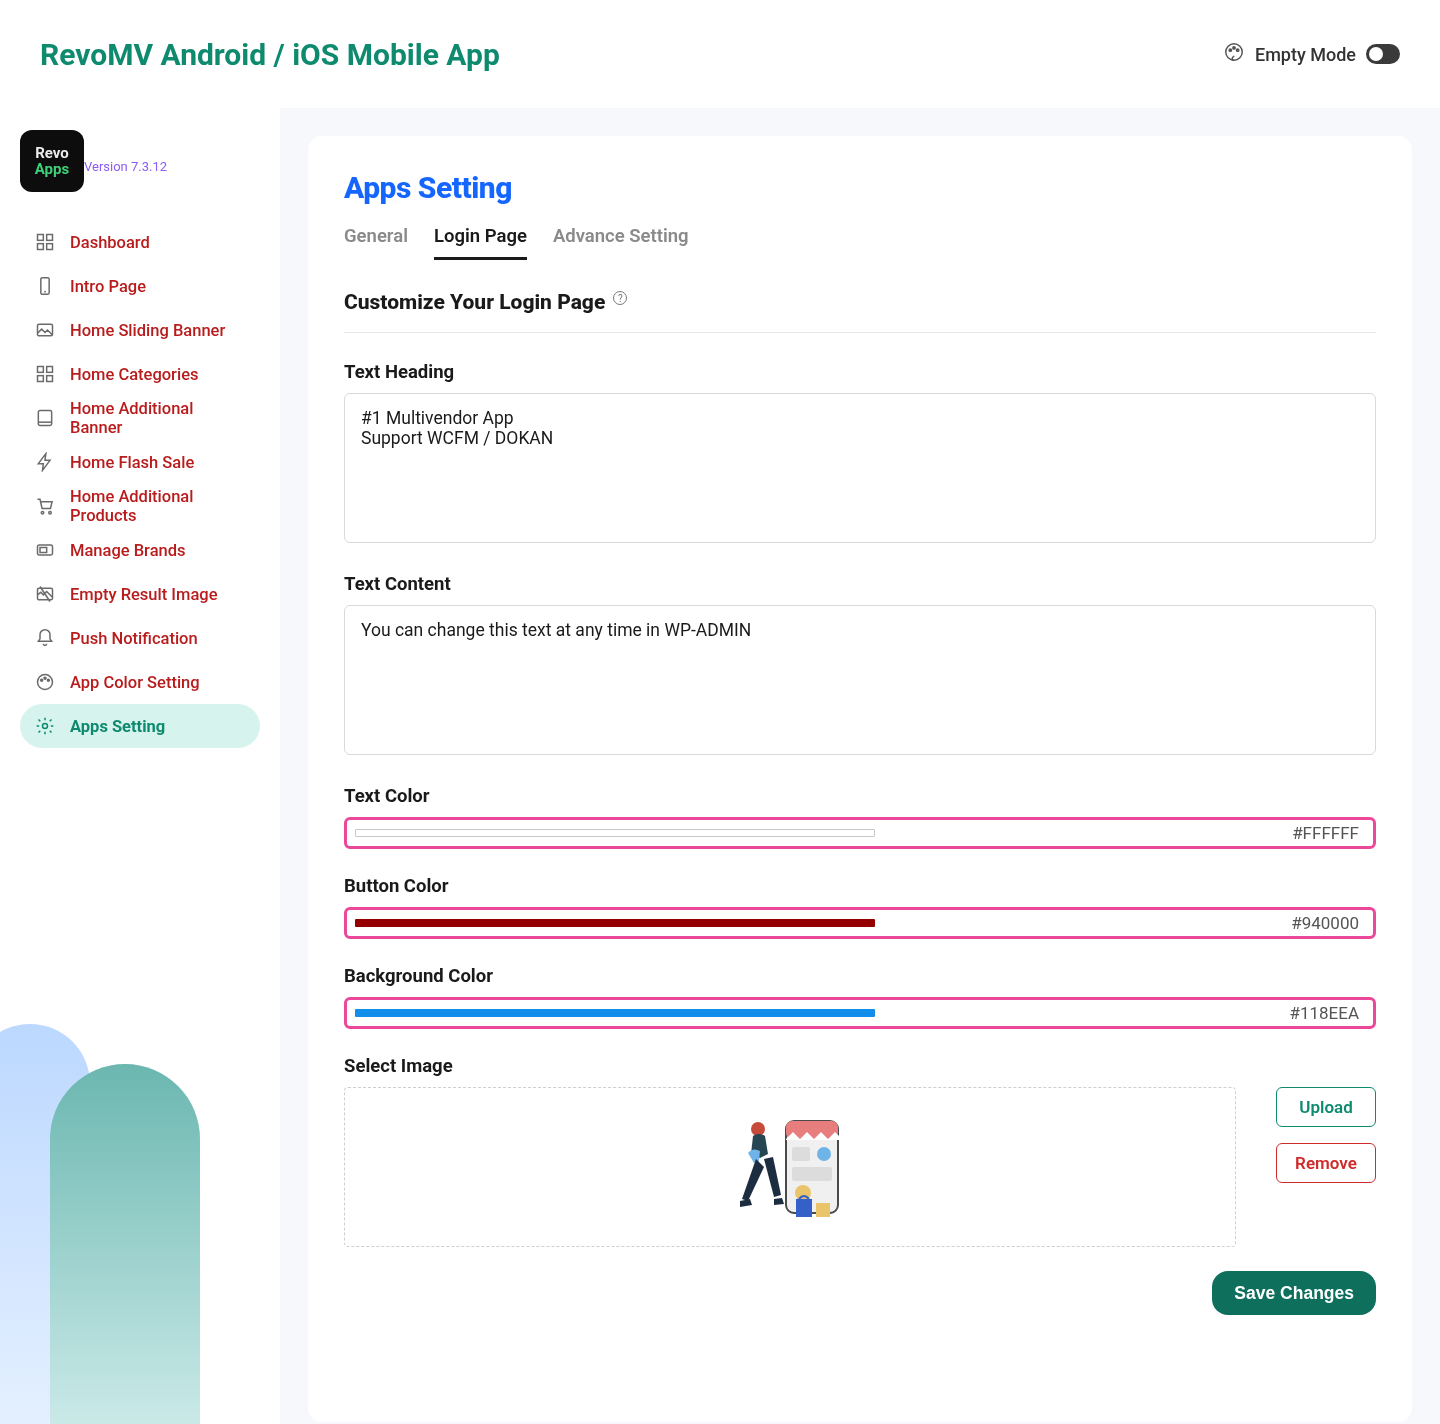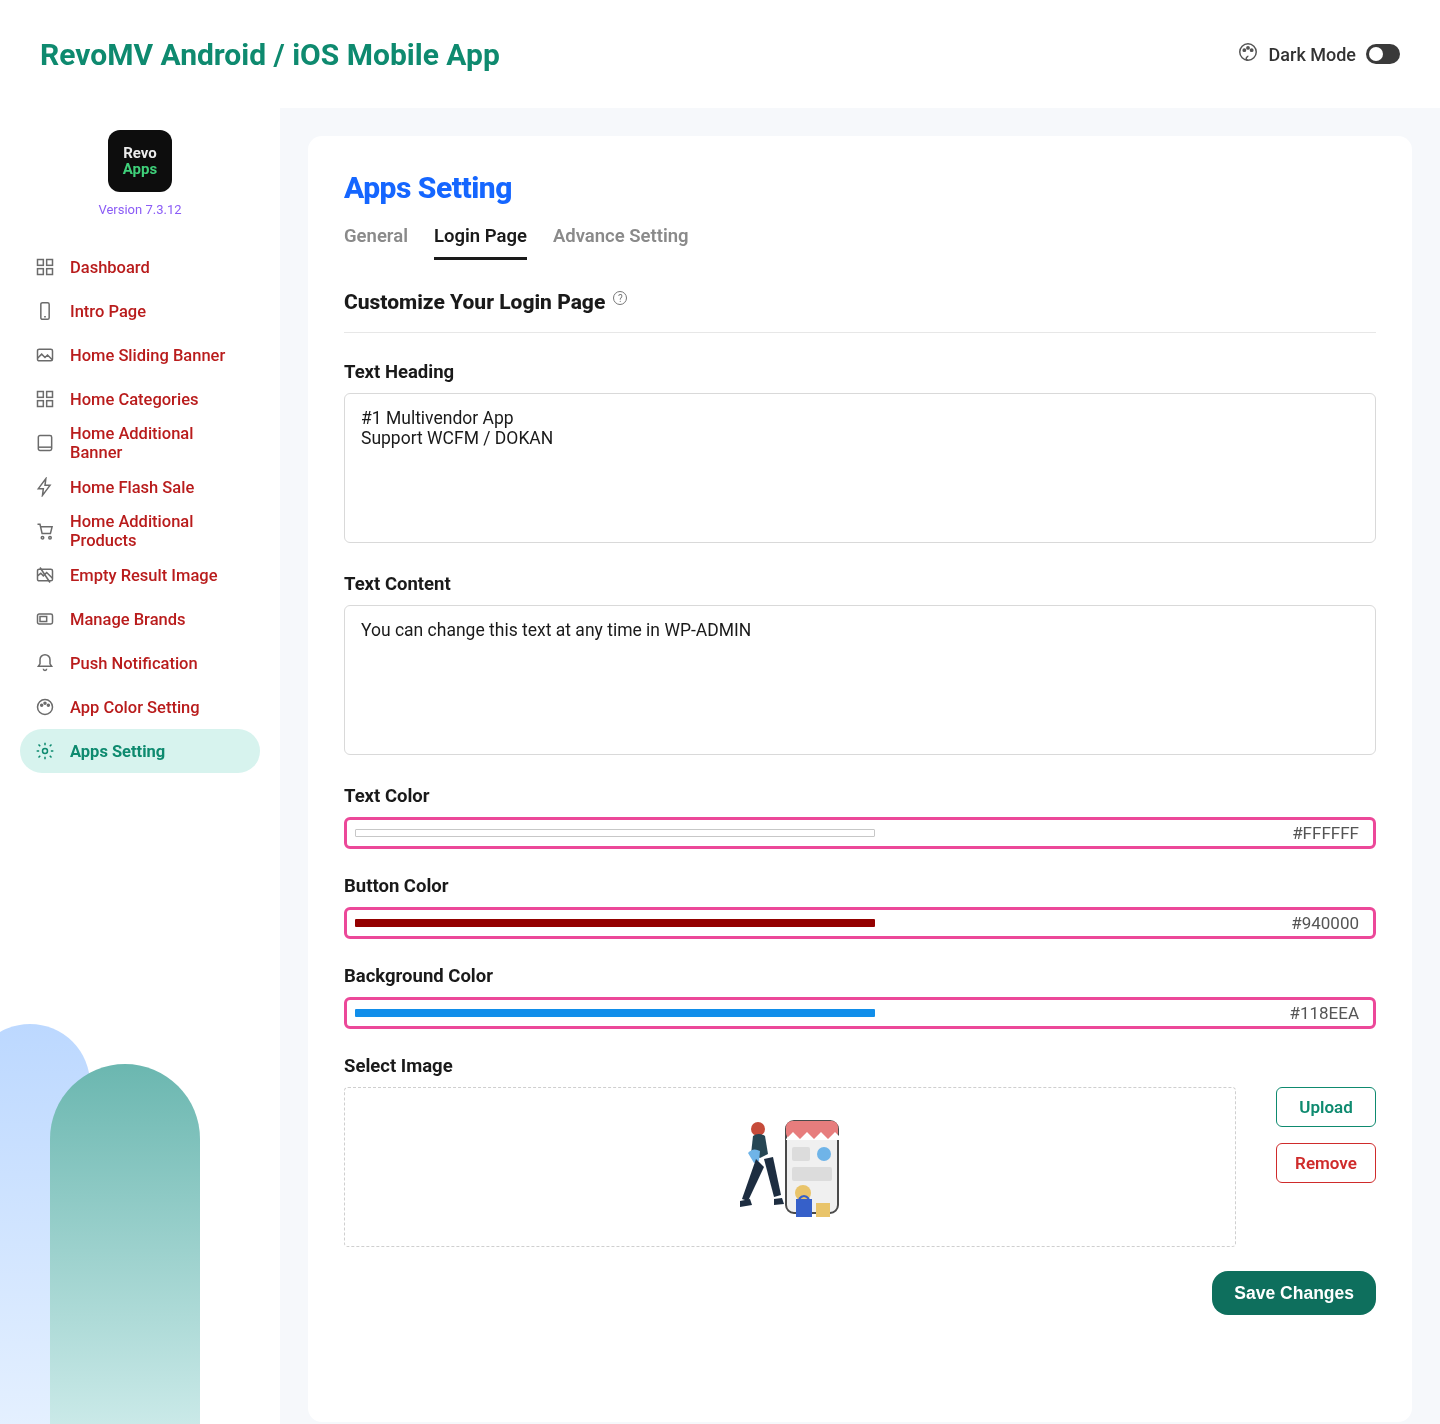--- a/index.html
+++ b/index.html
@@ -55,21 +55,21 @@
   }
   .sidebar {
     width: 280px;
     background: #ffffff;
     padding: 22px 20px 0 20px;
     position: relative;
     overflow: hidden;
   }
   .logo-wrap {
     display: flex;
-    flex-direction: column;
+    flex-direction: row;
     align-items: center;
     margin-bottom: 28px;
   }
   .logo {
     width: 64px; height: 62px;
     background: #0d0d0d;
     border-radius: 12px;
     display: flex;
     flex-direction: column;
     align-items: center;
@@ -291,21 +291,21 @@
   <div class="darkmode-wrap">
     <span class="mi">
       <svg viewBox="0 0 24 24" fill="none" stroke="#555" stroke-width="1.6">
           <circle cx="12" cy="12" r="9"></circle>
           <circle cx="8" cy="10" r="1.3" fill="#555"></circle>
           <circle cx="12" cy="7.5" r="1.3" fill="#555"></circle>
           <circle cx="16" cy="10" r="1.3" fill="#555"></circle>
           <path d="M12 21c-1 0-2-1-2-2s2-2 2-3"></path>
         </svg>
     </span>
-    <span>Dark Mode</span>
+    <span>Empty Mode</span>
     <div class="toggle"></div>
   </div>
 </div>
 
 <div class="layout">
 
   <aside class="sidebar">
     <div class="logo-wrap">
       <div class="logo">
         <span class="l1">Revo</span>
@@ -378,35 +378,35 @@
               <circle cx="9" cy="20" r="1.5"></circle>
               <circle cx="18" cy="20" r="1.5"></circle>
               <path d="M3 4h3l2.5 11h10l2-8H7"></path>
             </svg>
           </span>
         <span>Home Additional Products</span>
       </li>
       <li>
         <span class="mi">
             <svg width="20" height="20" viewBox="0 0 24 24" fill="none" stroke="currentColor" stroke-width="1.8">
+              <rect x="3" y="6" width="18" height="12" rx="2"></rect>
+              <rect x="6" y="9" width="8" height="6"></rect>
+            </svg>
+          </span>
+        <span>Manage Brands</span>
+      </li>
+      <li>
+        <span class="mi">
+            <svg width="20" height="20" viewBox="0 0 24 24" fill="none" stroke="currentColor" stroke-width="1.8">
               <rect x="3" y="5" width="18" height="14" rx="2"></rect>
               <path d="M3 13l4-3 3 3 4-4 7 7"></path>
               <line x1="6" y1="3" x2="18" y2="21"></line>
             </svg>
           </span>
         <span>Empty Result Image</span>
-      </li>
-      <li>
-        <span class="mi">
-            <svg width="20" height="20" viewBox="0 0 24 24" fill="none" stroke="currentColor" stroke-width="1.8">
-              <rect x="3" y="6" width="18" height="12" rx="2"></rect>
-              <rect x="6" y="9" width="8" height="6"></rect>
-            </svg>
-          </span>
-        <span>Manage Brands</span>
       </li>
       <li>
         <span class="mi">
             <svg width="20" height="20" viewBox="0 0 24 24" fill="none" stroke="currentColor" stroke-width="1.8">
               <path d="M6 8a6 6 0 1112 0v5l2 3H4l2-3V8z"></path>
               <path d="M10 19a2 2 0 004 0"></path>
             </svg>
           </span>
         <span>Push Notification</span>
       </li>

